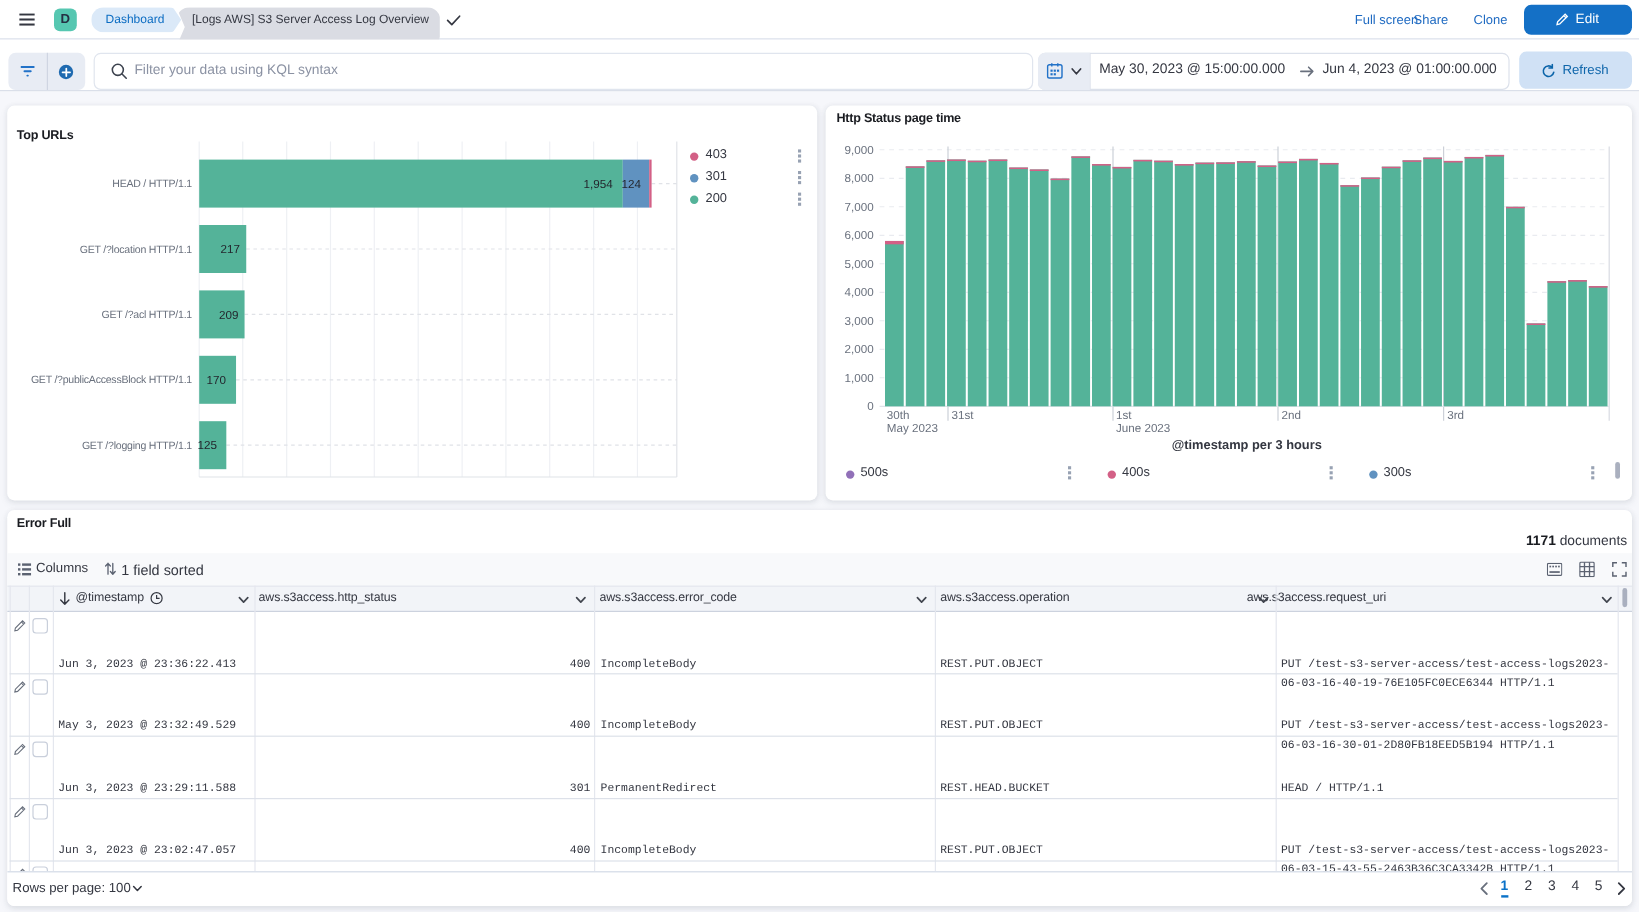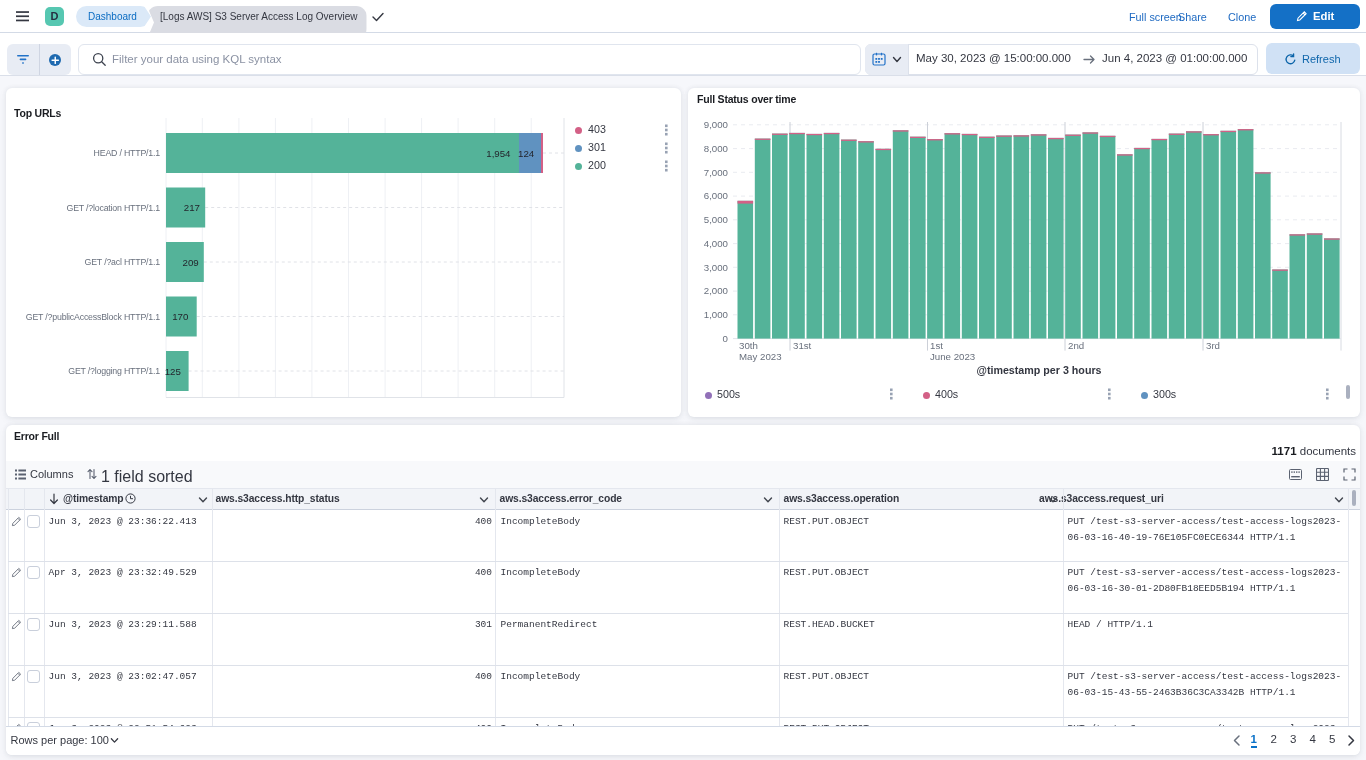--- a/index.html
+++ b/index.html
@@ -4,23 +4,23 @@
 * { margin:0; padding:0; box-sizing:border-box; }
 html,body { width:1366px; height:760px; font-family:"Liberation Sans",sans-serif; background:#f6f7fb; overflow:hidden; }
 .abs { position:absolute; }
 .panel { position:absolute; background:#fff; border-radius:6px; box-shadow:0 0.9px 4px rgba(54,65,82,.09), 0 2.6px 8px rgba(54,65,82,.06); }
 .ptitle { position:absolute; font-size:10.5px; font-weight:700; color:#1a1c21; letter-spacing:-0.2px; }
 .axlab { font-size:9.7px; fill:#69707d; font-family:"Liberation Sans",sans-serif; }
 .cat { font-size:8.8px; fill:#69707d; font-family:"Liberation Sans",sans-serif; letter-spacing:-0.2px; }
 .axtitle { font-size:10.7px; font-weight:700; fill:#343741; font-family:"Liberation Sans",sans-serif; }
 .vlab { font-size:9.7px; fill:#23262d; font-family:"Liberation Sans",sans-serif; }
 .leg { position:absolute; font-size:10.7px; color:#343741; }
-.mono { position:absolute; font-family:"Liberation Mono",monospace; font-size:9.5px; color:#343741; white-space:pre; line-height:16px; }
+.mono { position:absolute; font-family:"Liberation Mono",monospace; font-size:9.5px; color:#343741; white-space:pre; line-height:16px;margin-top:32px; }
 .cb { position:absolute; width:13px; height:13px; border:1px solid #c9cfdb; border-radius:3px; background:#fff; }
-.hdrtxt { position:absolute; font-size:10.3px; font-weight:700; color:#343741; letter-spacing:-0.1px; }
+.hdrtxt { position:absolute; font-size:10.3px; font-weight:400; color:#343741; letter-spacing:-0.1px; }
 .pg { position:absolute; font-size:11.5px; color:#343741; }
 .pgact { position:absolute; font-size:11.5px; color:#0b72c8; font-weight:700; border-bottom:2px solid #0b72c8; padding-bottom:1px; }
 .toplink { position:absolute; top:10.5px; font-size:10.8px; color:#206bc2; }
 </style></head>
 <body>
 <div style="position:relative;width:1366px;height:760px">
 
 <div class="abs" style="left:0;top:0;width:1366px;height:33px;background:#fff;border-bottom:1px solid #d3dae6"></div>
 <svg class="abs" style="left:16px;top:11px" width="13" height="11" viewBox="0 0 13 11">
  <rect x="0" y="0.2" width="13" height="1.7" fill="#343741"></rect>
@@ -33,21 +33,21 @@
 <svg class="abs" style="left:371px;top:11px" width="14" height="12" viewBox="0 0 14 12">
       <polyline points="2,6 5.5,9.5 12,2.5" fill="none" stroke="#343741" stroke-width="1.4" stroke-linecap="round" stroke-linejoin="round"></polyline>
     </svg>
 <div class="toplink" style="left:1129px">Full screen</div>
 <div class="toplink" style="left:1178px">Share</div>
 <div class="toplink" style="left:1228px">Clone</div>
 <div class="abs" style="left:1270px;top:3.5px;width:90px;height:25px;background:#1470c6;border-radius:6px"></div>
 <svg class="abs" style="left:1296px;top:10px" width="12" height="12" viewBox="0 0 12 12">
       <path d="M1.5 10.5 L2 8.2 L8.3 1.9 L10.1 3.7 L3.8 10 Z M7.2 3 L9 4.8" fill="none" stroke="#fff" stroke-width="1.1"></path>
     </svg>
-<div class="abs" style="left:1313px;top:9.5px;font-size:11.3px;font-weight:700;color:#fff">Edit</div>
+<div class="abs" style="left:1313px;top:9.5px;font-size:11.3px;font-weight:400;color:#fff">Edit</div>
 
 <div class="abs" style="left:0;top:33px;width:1366px;height:43px;background:#fff;border-bottom:1px solid #dadfe9"></div>
 <div class="abs" style="left:7px;top:44px;width:64px;height:31px;background:#e8ecf4;border-radius:6px"></div>
 <div class="abs" style="left:38.5px;top:44px;width:1px;height:31px;background:#cfd5e2"></div>
 <svg class="abs" style="left:17px;top:54px" width="12" height="11" viewBox="0 0 12 11">
  <rect x="0" y="1" width="12" height="1.6" rx="0.8" fill="#2272c8"></rect>
  <rect x="2.6" y="4.6" width="6.8" height="1.6" rx="0.8" fill="#2272c8"></rect>
  <rect x="5" y="8.2" width="2" height="1.6" rx="0.8" fill="#2272c8"></rect>
 </svg>
 <div class="abs" style="left:48.5px;top:53.5px;width:12.5px;height:12.5px;border-radius:50%;background:#1f6ab0"></div>
@@ -144,21 +144,21 @@
 <span style="position:absolute;left:569px;top:74.8px;width:7px;height:7px;border-radius:50%;background:#54b399"></span>
 <div class="leg" style="left:582px;top:70.6px">200</div>
 <svg style="position:absolute;left:655px;top:71.6px" width="10" height="12" viewBox="0 0 10 12">
         <rect x="4" y="0.5" width="2.6" height="2.6" fill="#98a2b3"></rect>
         <rect x="4" y="4.7" width="2.6" height="2.6" fill="#98a2b3"></rect>
         <rect x="4" y="8.9" width="2.6" height="2.6" fill="#98a2b3"></rect>
       </svg>
 </div>
 
 <div class="panel" style="left:688px;top:88px;width:672px;height:329px">
-<div class="ptitle" style="left:9px;top:5px">Full Status over time</div>
+<div class="ptitle" style="left:9px;top:5px">Http Status page time</div>
 <svg width="672" height="329" viewBox="0 0 672 329" style="position:absolute;left:0;top:0">
 <line x1="45" y1="226.8" x2="653" y2="226.8" stroke="#e9ebf0" stroke-width="1" stroke-dasharray="4,4"></line>
 <line x1="45" y1="203.1" x2="653" y2="203.1" stroke="#e9ebf0" stroke-width="1" stroke-dasharray="4,4"></line>
 <line x1="45" y1="179.3" x2="653" y2="179.3" stroke="#e9ebf0" stroke-width="1" stroke-dasharray="4,4"></line>
 <line x1="45" y1="155.6" x2="653" y2="155.6" stroke="#e9ebf0" stroke-width="1" stroke-dasharray="4,4"></line>
 <line x1="45" y1="131.8" x2="653" y2="131.8" stroke="#e9ebf0" stroke-width="1" stroke-dasharray="4,4"></line>
 <line x1="45" y1="108.1" x2="653" y2="108.1" stroke="#e9ebf0" stroke-width="1" stroke-dasharray="4,4"></line>
 <line x1="45" y1="84.3" x2="653" y2="84.3" stroke="#e9ebf0" stroke-width="1" stroke-dasharray="4,4"></line>
 <line x1="45" y1="60.6" x2="653" y2="60.6" stroke="#e9ebf0" stroke-width="1" stroke-dasharray="4,4"></line>
 <line x1="45" y1="36.8" x2="653" y2="36.8" stroke="#e9ebf0" stroke-width="1" stroke-dasharray="4,4"></line>
@@ -295,21 +295,21 @@
         <rect x="3.4" y="0.5" width="7.6" height="2" fill="#5b6271"></rect>
  <rect x="0" y="4.5" width="2" height="2" fill="#5b6271"></rect>
         <rect x="3.4" y="4.5" width="7.6" height="2" fill="#5b6271"></rect>
  <rect x="0" y="8.5" width="2" height="2" fill="#5b6271"></rect>
         <rect x="3.4" y="8.5" width="7.6" height="2" fill="#5b6271"></rect>
 </svg>
 <div class="abs" style="left:24px;top:43.5px;font-size:11px;color:#343741">Columns</div>
 <svg class="abs" style="left:81px;top:43.5px" width="10" height="12" viewBox="0 0 10 12">
  <path d="M3 1.5 V10.5 M3 1.5 L1 3.7 M3 1.5 L5 3.7 M7 10.5 V1.5 M7 10.5 L5 8.3 M7 10.5 L9 8.3" fill="none" stroke="#5b6271" stroke-width="1.1" stroke-linecap="round" stroke-linejoin="round"></path>
 </svg>
-<div class="abs" style="left:95px;top:43.5px;font-size:16px;color:#343741">1 field sorted</div>
+<div class="abs" style="left:95px;top:43.5px;font-size:12px;color:#343741">1 field sorted</div>
 <svg class="abs" style="left:1283px;top:44px" width="13" height="11" viewBox="0 0 13 11">
         <rect x="0.5" y="0.5" width="12" height="10" rx="1" fill="none" stroke="#5b6271" stroke-width="1"></rect>
         <rect x="2.2" y="2.4" width="1.4" height="1.4" fill="#5b6271"></rect>
         <rect x="4.6" y="2.4" width="1.4" height="1.4" fill="#5b6271"></rect>
         <rect x="7" y="2.4" width="1.4" height="1.4" fill="#5b6271"></rect>
         <rect x="9.4" y="2.4" width="1.4" height="1.4" fill="#5b6271"></rect>
         <rect x="2.2" y="7" width="8.6" height="1.4" fill="#5b6271"></rect>
       </svg>
 <svg class="abs" style="left:1310px;top:43px" width="13" height="13" viewBox="0 0 13 13">
         <rect x="0.5" y="0.5" width="12" height="12" rx="1" fill="none" stroke="#5b6271" stroke-width="1.1"></rect>
@@ -370,21 +370,21 @@
 <div class="mono" style="left:42.5px;top:89px">Jun 3, 2023 @ 23:36:22.413</div>
 <div class="mono" style="right:868px;top:89px">400</div>
 <div class="mono" style="left:494.5px;top:89px">IncompleteBody</div>
 <div class="mono" style="left:777.5px;top:89px">REST.PUT.OBJECT</div>
 <div class="mono" style="left:1061.5px;top:89px">PUT /test-s3-server-access/test-access-logs2023-</div>
 <div class="mono" style="left:1061.5px;top:105px">06-03-16-40-19-76E105FC0ECE6344 HTTP/1.1</div>
 <svg style="position:absolute;left:5px;top:142px" width="11" height="11" viewBox="0 0 12 12">
         <path d="M1.5 10.5 L2 8 L8.5 1.5 L10.5 3.5 L4 10 Z M7.5 2.5 L9.5 4.5" fill="none" stroke="#69707d" stroke-width="1"></path>
       </svg>
 <div class="cb" style="left:21px;top:141px"></div>
-<div class="mono" style="left:42.5px;top:140px">Apr 3, 2023 @ 23:32:49.529</div>
+<div class="mono" style="left:42.5px;top:140px">May 3, 2023 @ 23:32:49.529</div>
 <div class="mono" style="right:868px;top:140px">400</div>
 <div class="mono" style="left:494.5px;top:140px">IncompleteBody</div>
 <div class="mono" style="left:777.5px;top:140px">REST.PUT.OBJECT</div>
 <div class="mono" style="left:1061.5px;top:140px">PUT /test-s3-server-access/test-access-logs2023-</div>
 <div class="mono" style="left:1061.5px;top:156px">06-03-16-30-01-2D80FB18EED5B194 HTTP/1.1</div>
 <svg style="position:absolute;left:5px;top:194px" width="11" height="11" viewBox="0 0 12 12">
         <path d="M1.5 10.5 L2 8 L8.5 1.5 L10.5 3.5 L4 10 Z M7.5 2.5 L9.5 4.5" fill="none" stroke="#69707d" stroke-width="1"></path>
       </svg>
 <div class="cb" style="left:21px;top:193px"></div>
 <div class="mono" style="left:42.5px;top:192px">Jun 3, 2023 @ 23:29:11.588</div>

